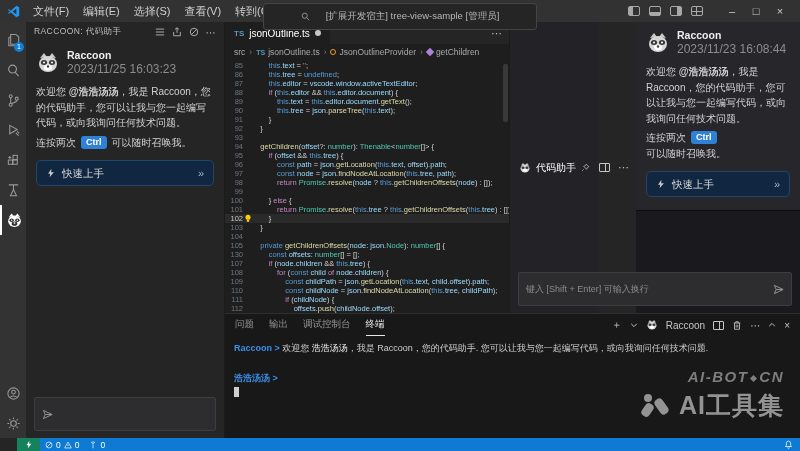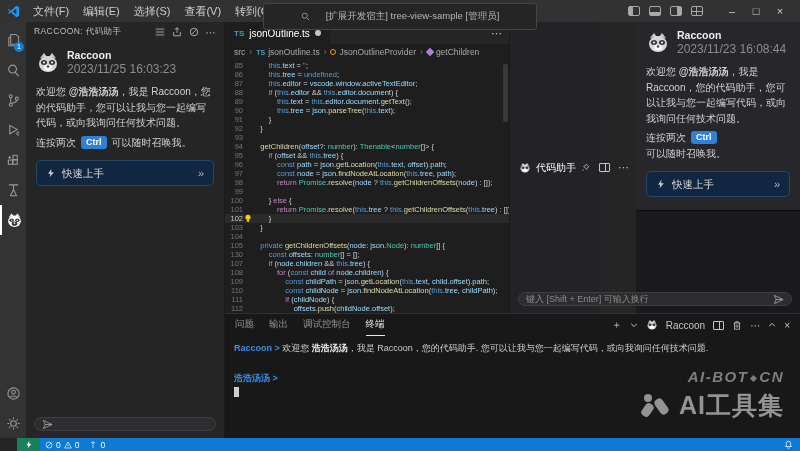--- a/index.html
+++ b/index.html
@@ -43,21 +43,21 @@
   .chat{padding:7px 10px 0 10px;font-size:10px;line-height:1.55;color:#d2d2d2}
   .chat-head{display:flex;align-items:center;gap:7px;margin-bottom:7px}
   .avatar{width:24px;height:24px;flex:0 0 24px}
   .author{font-weight:bold;font-size:10.5px;color:#ededed;line-height:1.2}
   .timestamp{font-size:12px;color:#8d8d8d;line-height:1.3}
   .mention{font-weight:bold}
   .hint-row{margin-top:4px;display:flex;align-items:center;flex-wrap:wrap}
   .kbd{background:#2f81d7;color:#fff;border-radius:3px;padding:0 5px;font-size:9px;height:13px;line-height:13px;margin:0 5px;font-weight:bold}
   .quickstart{margin-top:10px;height:26px;background:#112640;border:1px solid #234668;border-radius:5px;display:flex;align-items:center;padding:0 9px;gap:6px;color:#dcdcdc;font-size:10.5px}
   .quickstart .chev{margin-left:auto;color:#9fb8cf;font-size:11px}
-  .ai-input{position:absolute;left:8px;right:8px;bottom:7px;height:14px;background:#2d2d30;border:1px solid #3e3e42;border-radius:7px;display:flex;align-items:center;padding:0 7px;gap:6px}
+  .ai-input{position:absolute;left:8px;right:8px;bottom:7px;height:34px;background:#2d2d30;border:1px solid #3e3e42;border-radius:2px;display:flex;align-items:center;padding:0 7px;gap:6px}
   .ai-input input{flex:1;background:transparent;border:0;outline:0;color:#ccc;font-size:9px;font-family:"Liberation Sans",sans-serif}
   .ai-input input::placeholder{color:#8a8a8a}
 
   
   .editor-region{flex:1;display:flex;flex-direction:column;min-width:0}
   .groups{flex:0 0 288px;display:flex;min-width:0}
   .group-main{flex:0 0 285px;background:#1e1e1e;display:flex;flex-direction:column;min-width:0;border-right:1px solid #1b1b1b}
   .tabbar{flex:0 0 22px;background:#252526;display:flex;align-items:stretch;font-size:10px}
   .tab{background:#1e1e1e;display:flex;align-items:center;padding:0 9px;gap:5px;color:#fff;white-space:nowrap}
   .ts-ic{color:#519aba;font-size:8px;font-weight:bold}
@@ -93,21 +93,21 @@
   
   .panel{flex:1;background:#181818;border-top:1px solid #2f2f2f;display:flex;flex-direction:column;position:relative;min-height:0}
   .panel-tabs{flex:0 0 22px;display:flex;align-items:stretch;padding:0 10px;gap:15px;font-size:9.5px;color:#969696}
   .panel-tab{display:flex;align-items:center;border-bottom:1px solid transparent}
   .panel-tab.active{color:#e7e7e7;border-bottom-color:#e7e7e7}
   .panel-actions{margin-left:auto;display:flex;align-items:center;gap:8px;color:#c5c5c5;font-size:10px}
   .split-ic{width:11px;height:9px;border:1px solid #c5c5c5;border-radius:1px;position:relative;display:inline-block}
   .split-ic i{position:absolute;left:5px;top:0;bottom:0;width:1px;background:#c5c5c5}
   .terminal{flex:1;padding:5px 0 0 9px;font-family:"DejaVu Sans Mono",monospace;font-size:9px;line-height:15px;color:#cccccc}
   .t-prompt{color:#3b8eea;font-weight:bold}
-  .t-user{color:#ededed;font-weight:bold}
+  .t-user{color:#ededed;font-weight:normal}
   .t-cursor{display:inline-block;width:5px;height:10px;background:#cfcfcf;vertical-align:-1px}
   .watermark{position:absolute;right:16px;bottom:16px;text-align:right}
   .wm-brand{font-style:italic;font-weight:bold;font-size:15px;letter-spacing:1.5px;color:#7e7e7e;display:flex;align-items:center;justify-content:flex-end;gap:2px}
   .wm-star{width:5px;height:5px;background:#7e7e7e;transform:rotate(45deg);display:inline-block;margin:4px 1px 0 1px}
   .wm-row{display:flex;align-items:center;gap:9px;margin-top:4px;justify-content:flex-end}
   .wm-product{font-size:25px;font-weight:bold;color:#939393;letter-spacing:1px}
   .wm-logo{position:relative;width:28px;height:24px}
   .wm-logo i{position:absolute;background:#939393;border-radius:4px}
   .wm-logo .p1{width:8px;height:8px;border-radius:50%;left:2px;top:0}
   .wm-logo .p2{width:9px;height:14px;left:1px;top:9px;transform:rotate(35deg)}

